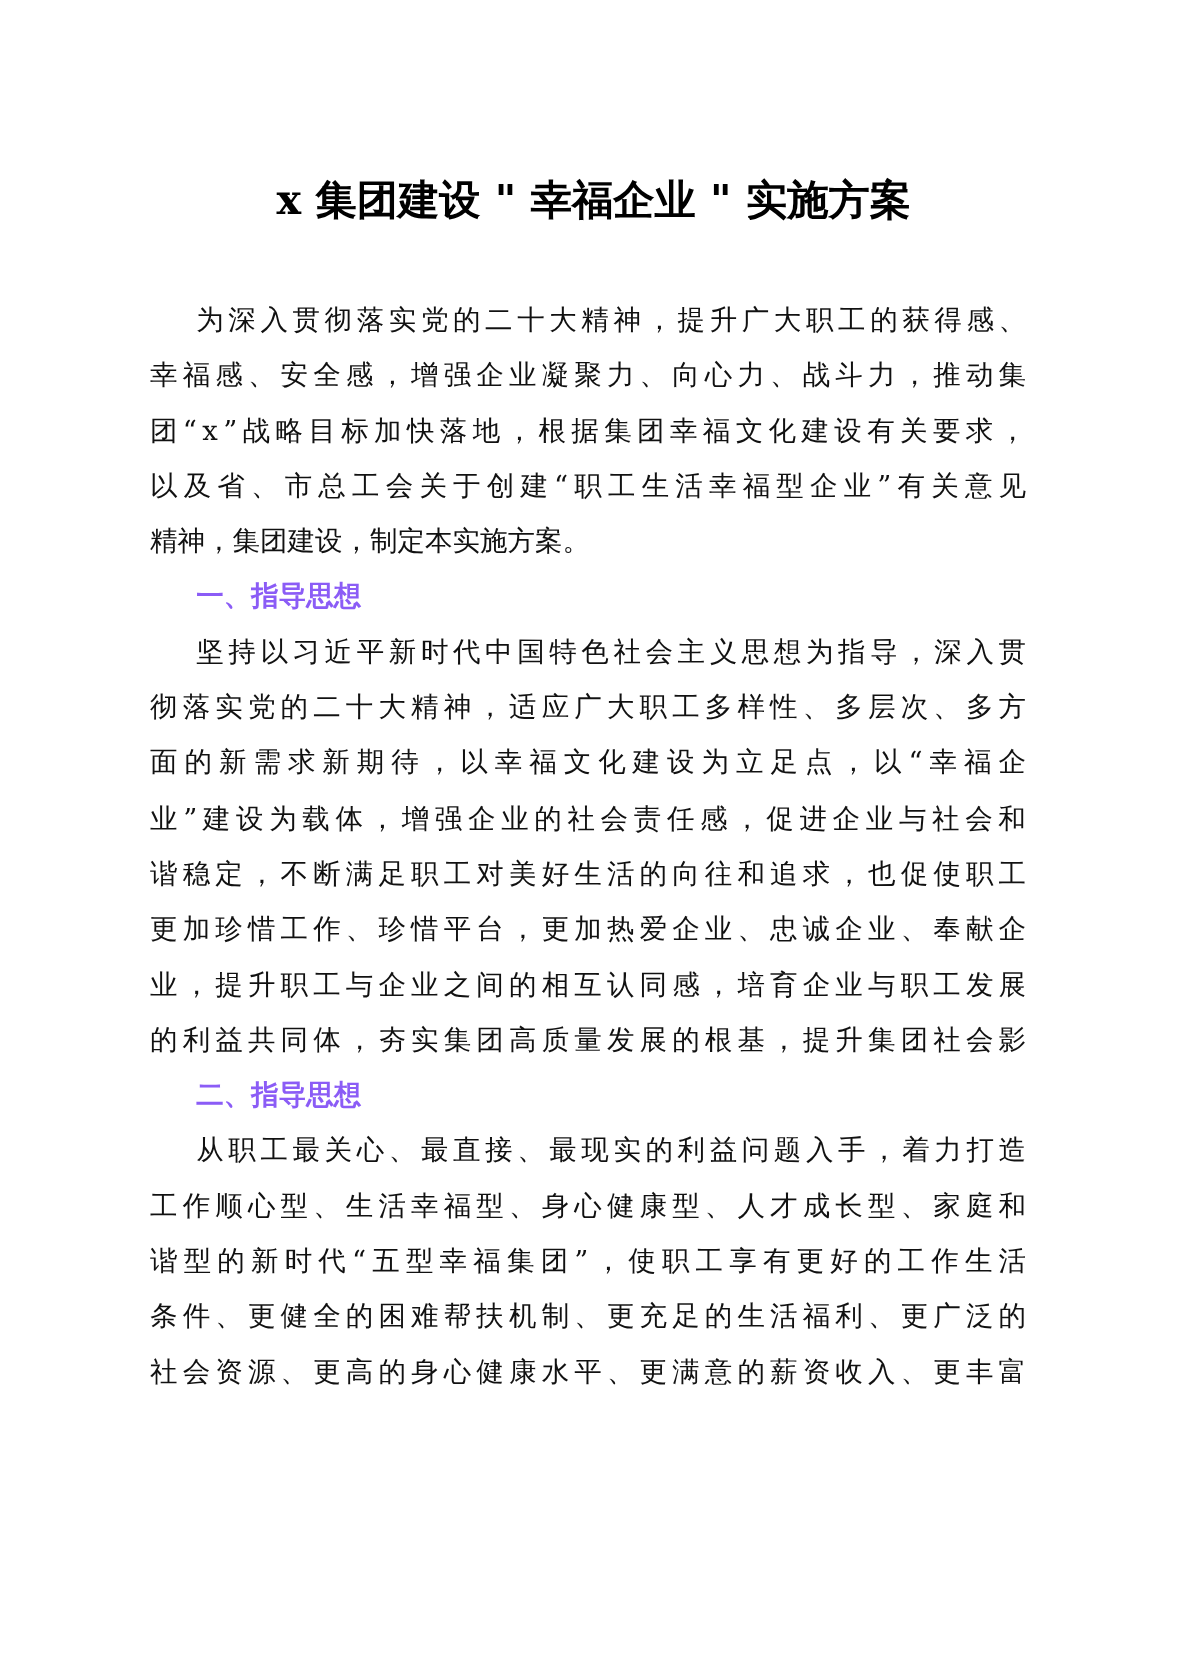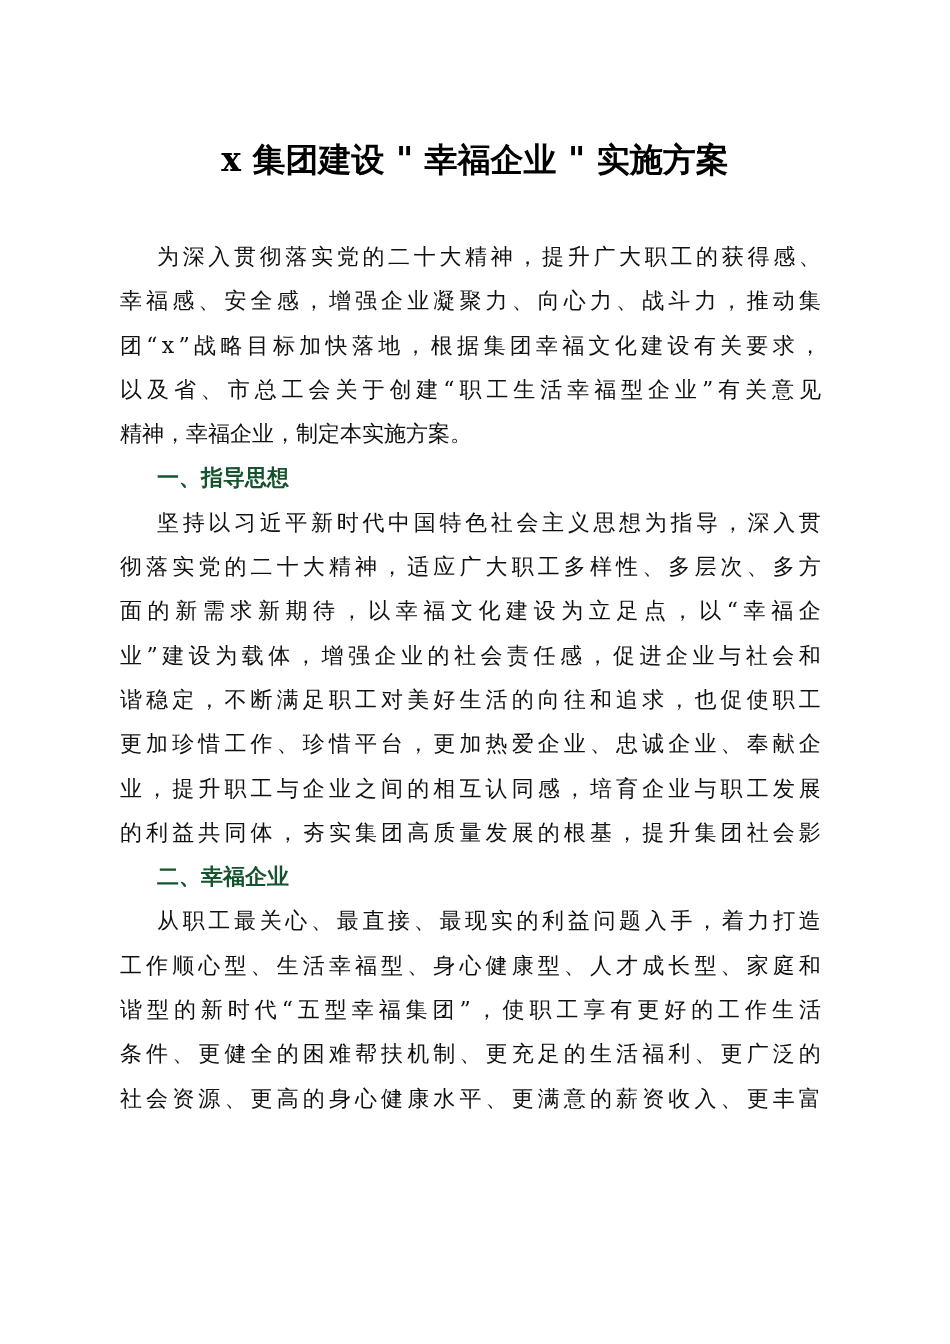--- a/index.html
+++ b/index.html
@@ -57,21 +57,21 @@
     .line.last {
       text-align-last: left;
     }
     .heading {
       height: 44.3px;
       line-height: 44.3px;
       font-size: 22px;
       padding-left: 37px;
       font-family: "DejaVu Sans", "Liberation Sans", sans-serif;
       font-weight: bold;
-      color: #14532d;
+      color: #8b5cf6;
     }
     .line span.j {
       display: flex;
       justify-content: space-between;
       width: 100%;
     }
   </style>
 </head>
 <body>
 
@@ -198,21 +198,21 @@
             <span>型</span>
             <span>企</span>
             <span>业</span>
             <span>”</span>
             <span>有</span>
             <span>关</span>
             <span>意</span>
             <span>见</span>
           </span>
         </div>
-      <div class="line last">精神，幸福企业，制定本实施方案。</div>
+      <div class="line last">精神，集团建设，制定本实施方案。</div>
     </div>
 
     <div class="heading">一、指导思想</div>
 
     <div>
       <div class="line indent">
           <span class="j">
             <span>坚</span>
             <span>持</span>
             <span>以</span>
@@ -452,21 +452,21 @@
             <span>升</span>
             <span>集</span>
             <span>团</span>
             <span>社</span>
             <span>会</span>
             <span>影</span>
           </span>
         </div>
     </div>
 
-    <div class="heading">二、幸福企业</div>
+    <div class="heading">二、指导思想</div>
 
     <div>
       <div class="line indent">
           <span class="j">
             <span>从</span>
             <span>职</span>
             <span>工</span>
             <span>最</span>
             <span>关</span>
             <span>心</span>

